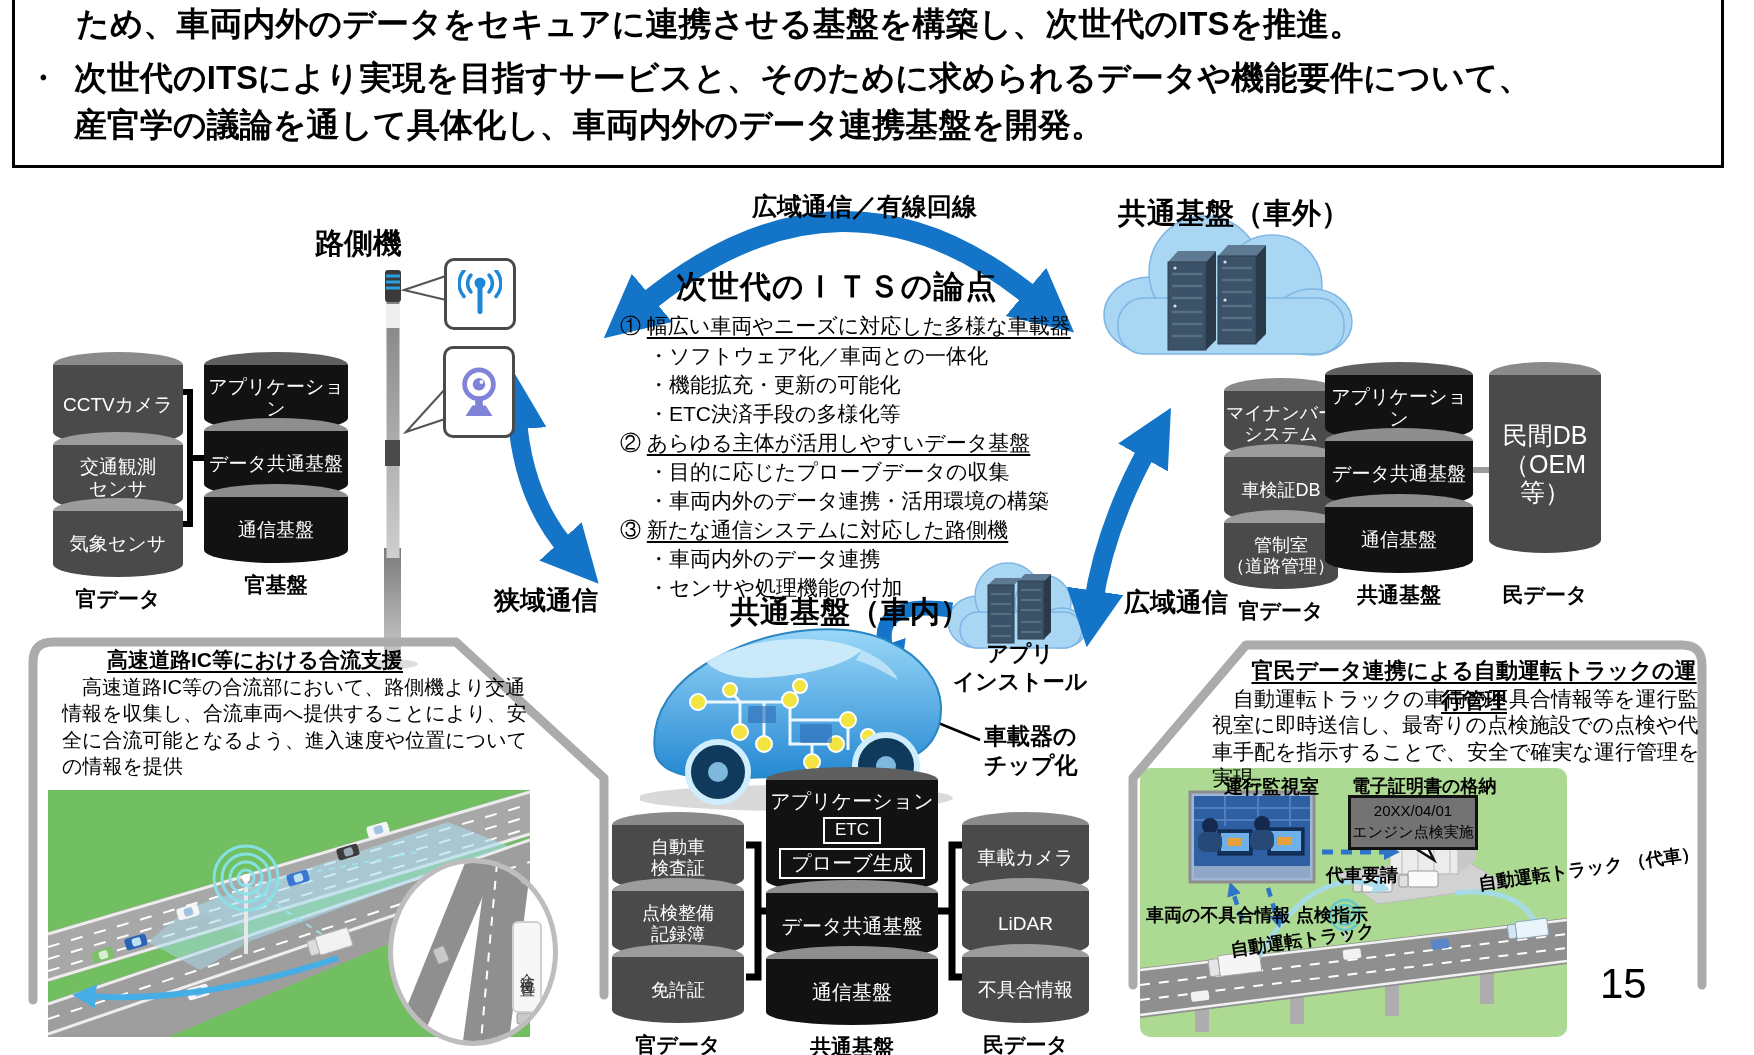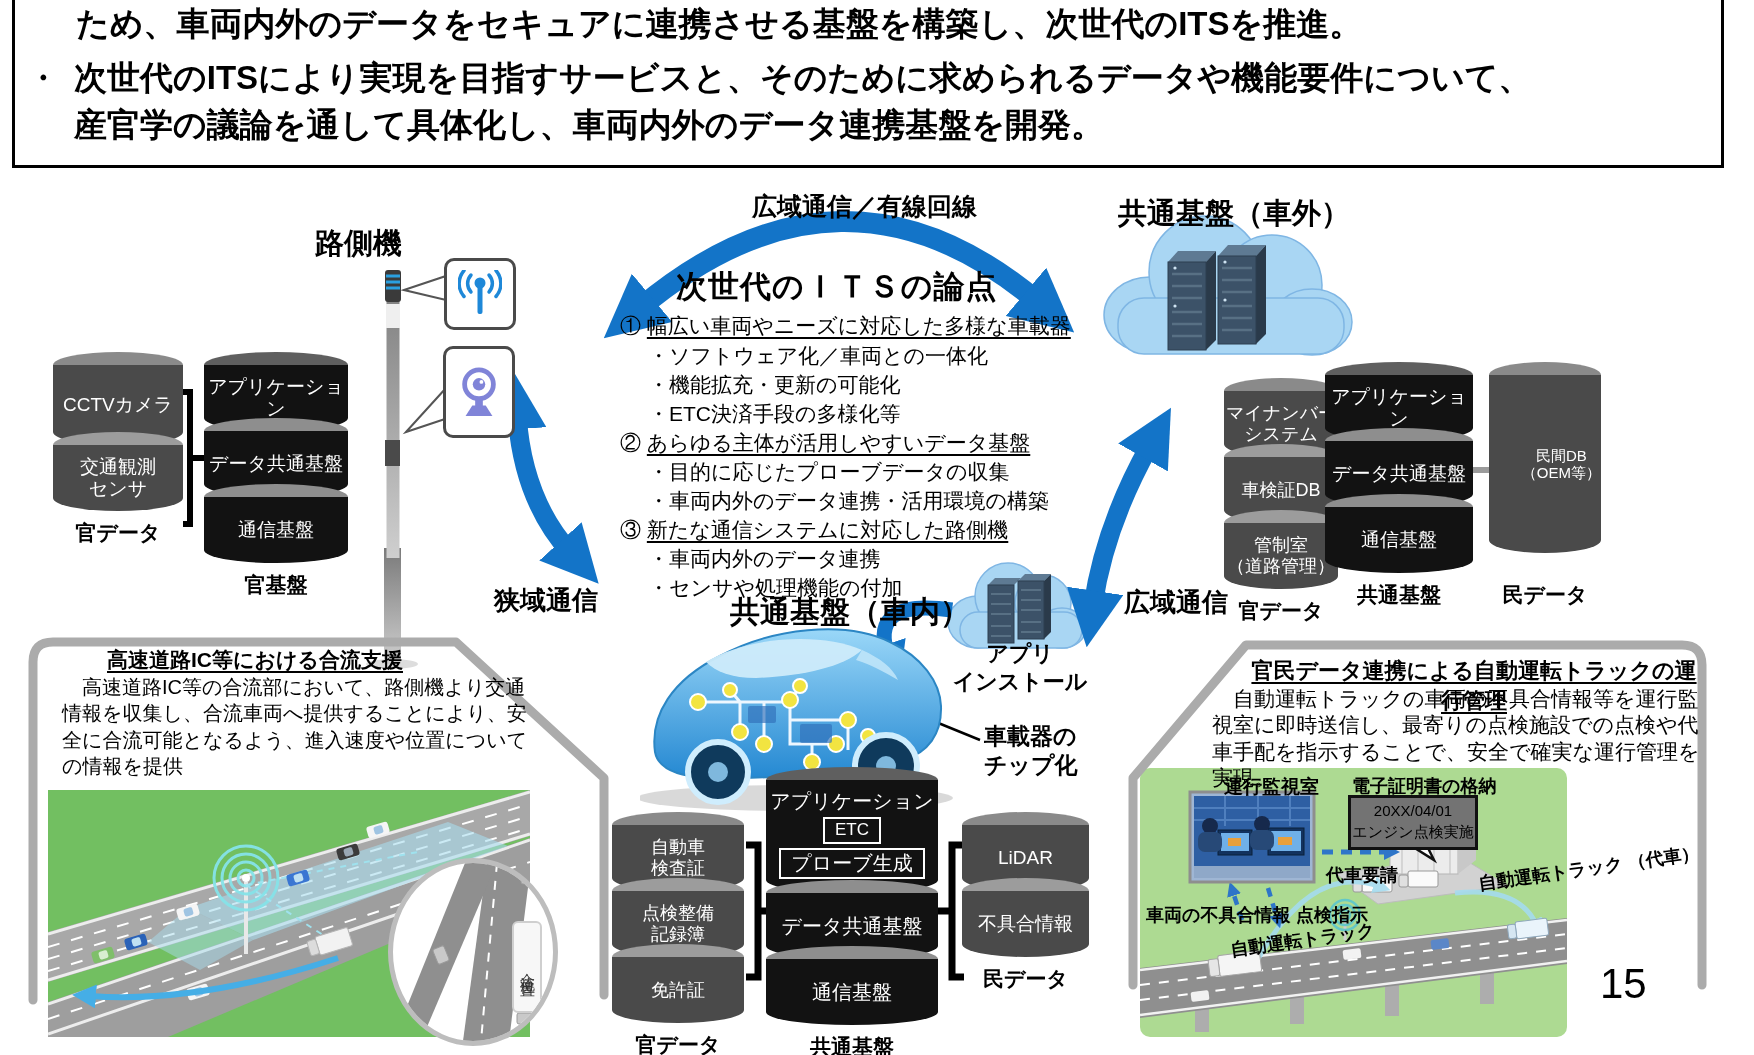--- a/index.html
+++ b/index.html
@@ -427,20 +427,26 @@
           <span class="pre">CCTVカメラ</span>
         </div>
       </div>
     <div class="cseg gray" style="height:66px;">
         <div class="rim"></div>
         <div class="bod">
           <span class="pre">交通観測
 センサ</span>
         </div>
       </div>
+    <div class="cseg gray" style="height:66px;">
+        <div class="rim"></div>
+        <div class="bod">
+          <span class="pre">気象センサ</span>
+        </div>
+      </div>
     <div class="scap">官データ</div>
   </div>
 
   <div class="stack" style="left:204px;top:352px;width:144px;">
     <div class="cseg black" style="height:66px;">
         <div class="rim"></div>
         <div class="bod">
           <span>アプリケーション</span>
         </div>
       </div>
@@ -501,21 +507,21 @@
         <div class="bod">
           <span>通信基盤</span>
         </div>
       </div>
     <div class="scap">共通基盤</div>
   </div>
 
   <div class="stack" style="left:1489px;top:362px;width:112px;">
     <div class="cseg gray" style="height:178px;">
         <div class="rim"></div>
-        <div class="bod" style="font-size:15px;justify-content:flex-end;">
+        <div class="bod" style="font-size:25px;justify-content:flex-end;">
           <span class="pre">民間DB
 （OEM等）</span>
         </div>
       </div>
     <div class="scap" style="margin-top:28px;">民データ</div>
   </div>
 
   <div class="stack" style="left:612px;top:812px;width:132px;">
     <div class="cseg gray" style="height:66px;">
         <div class="rim"></div>
@@ -561,20 +567,26 @@
           <span>通信基盤</span>
         </div>
       </div>
     <div class="scap">共通基盤</div>
   </div>
 
   <div class="stack" style="left:962px;top:812px;width:127px;">
     <div class="cseg gray" style="height:66px;">
         <div class="rim"></div>
         <div class="bod">
+          <span>車載カメラ</span>
+        </div>
+      </div>
+    <div class="cseg gray" style="height:66px;">
+        <div class="rim"></div>
+        <div class="bod">
           <span>LiDAR</span>
         </div>
       </div>
     <div class="cseg gray" style="height:66px;">
         <div class="rim"></div>
         <div class="bod">
           <span>不具合情報</span>
         </div>
       </div>
     <div class="scap">民データ</div>

